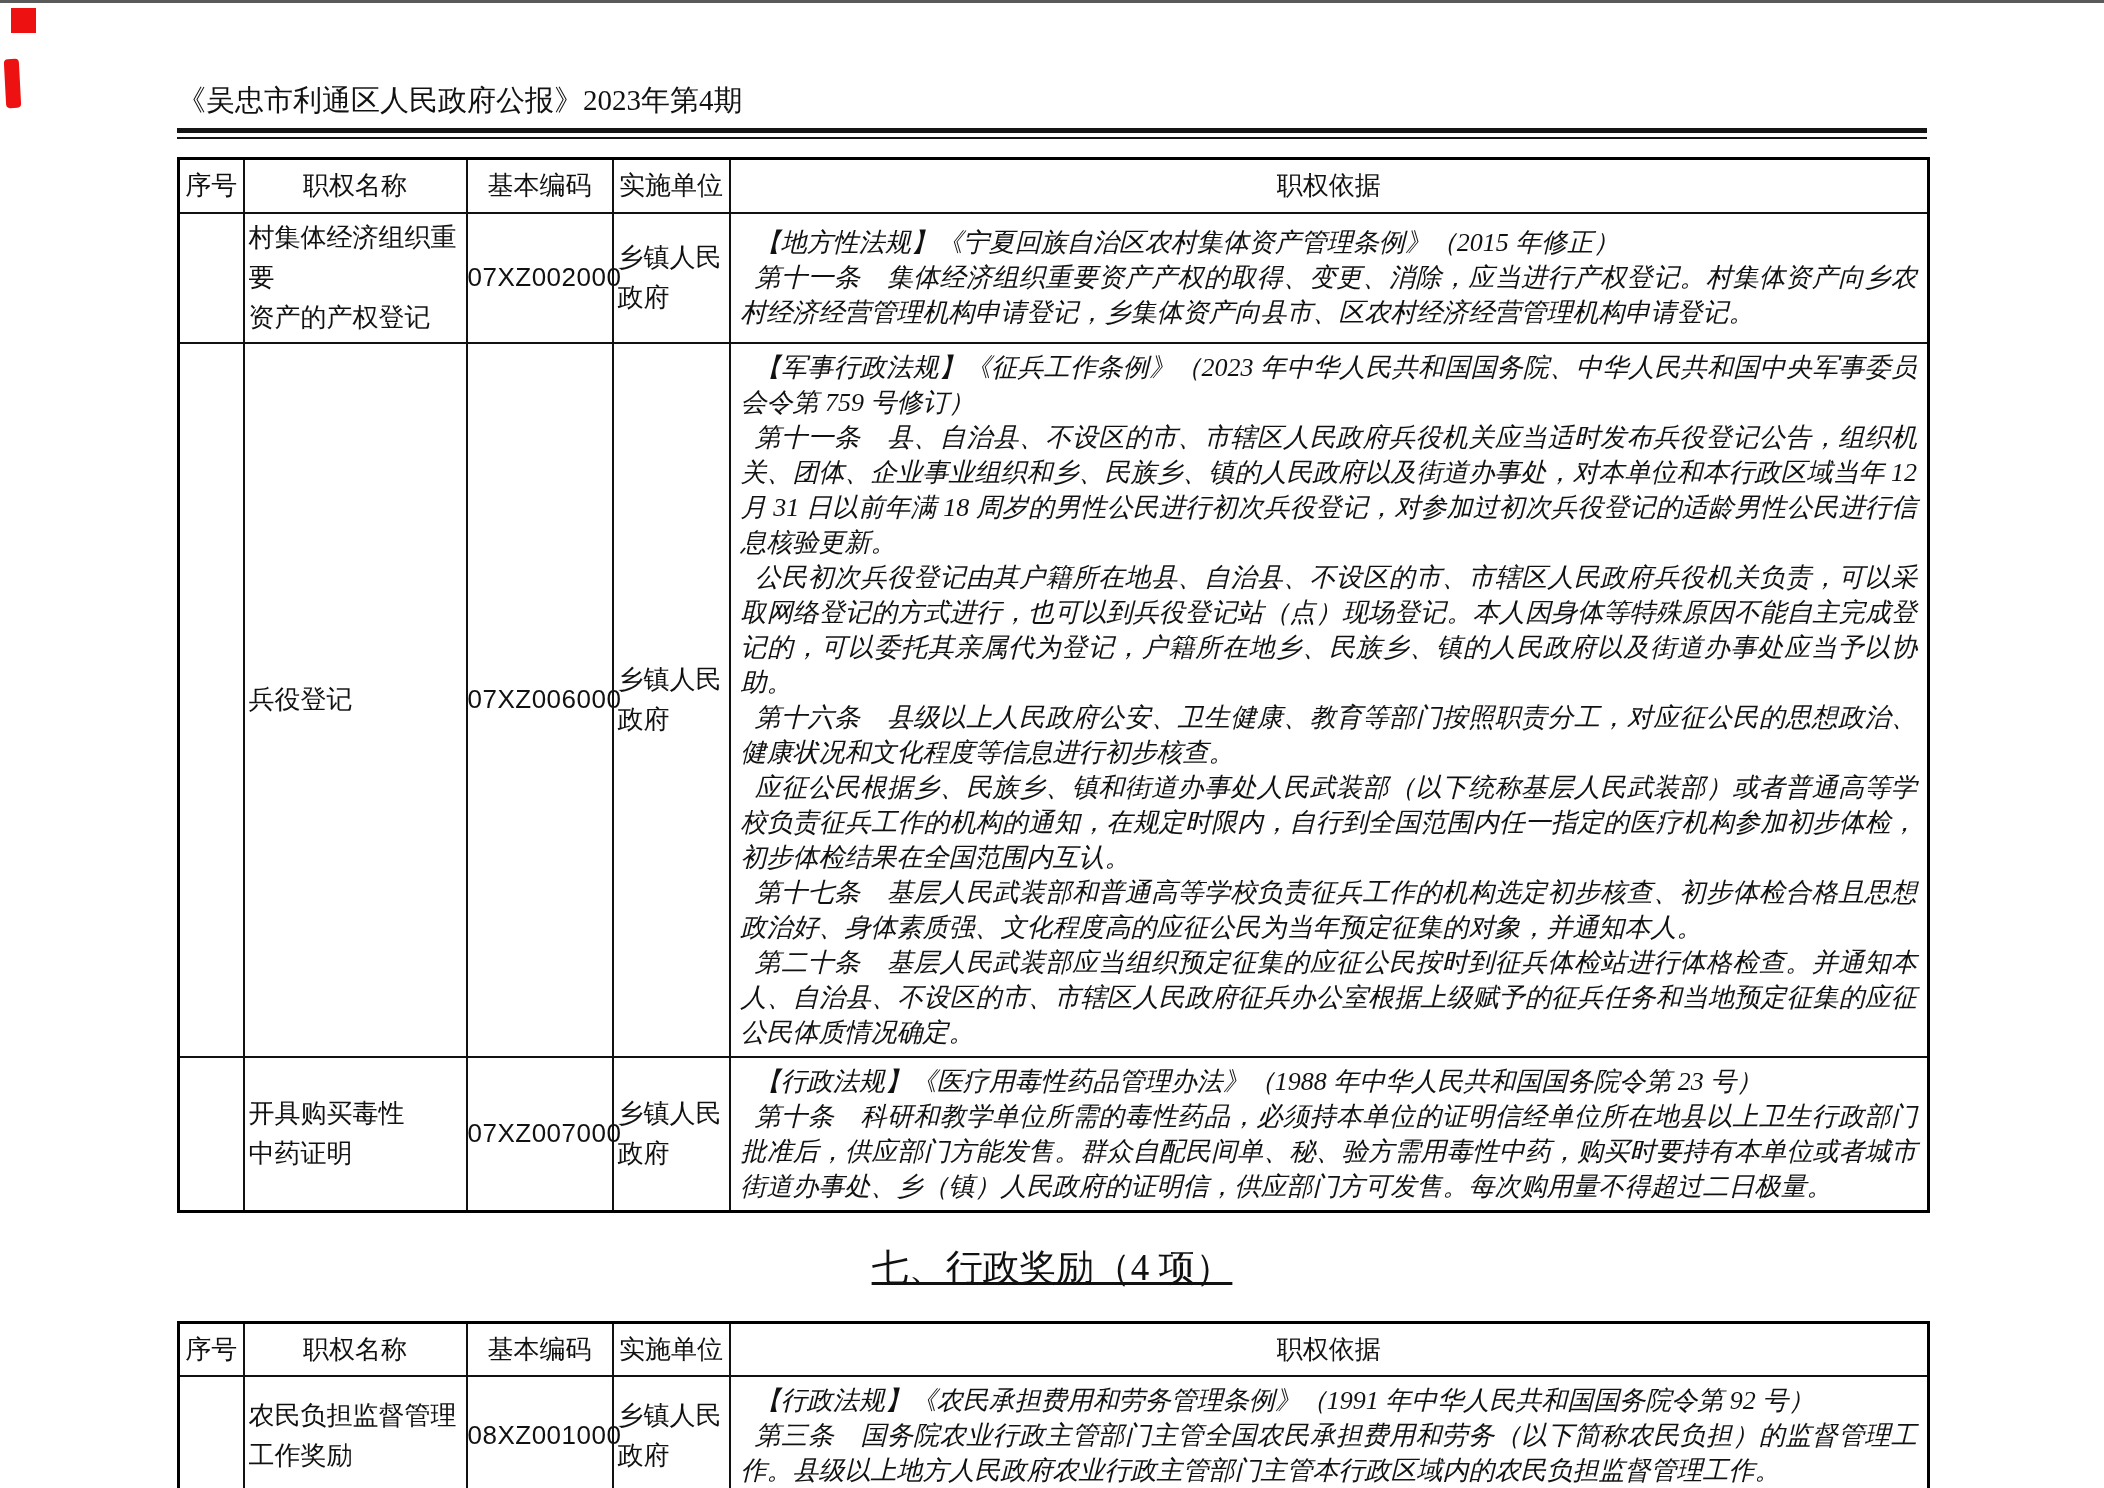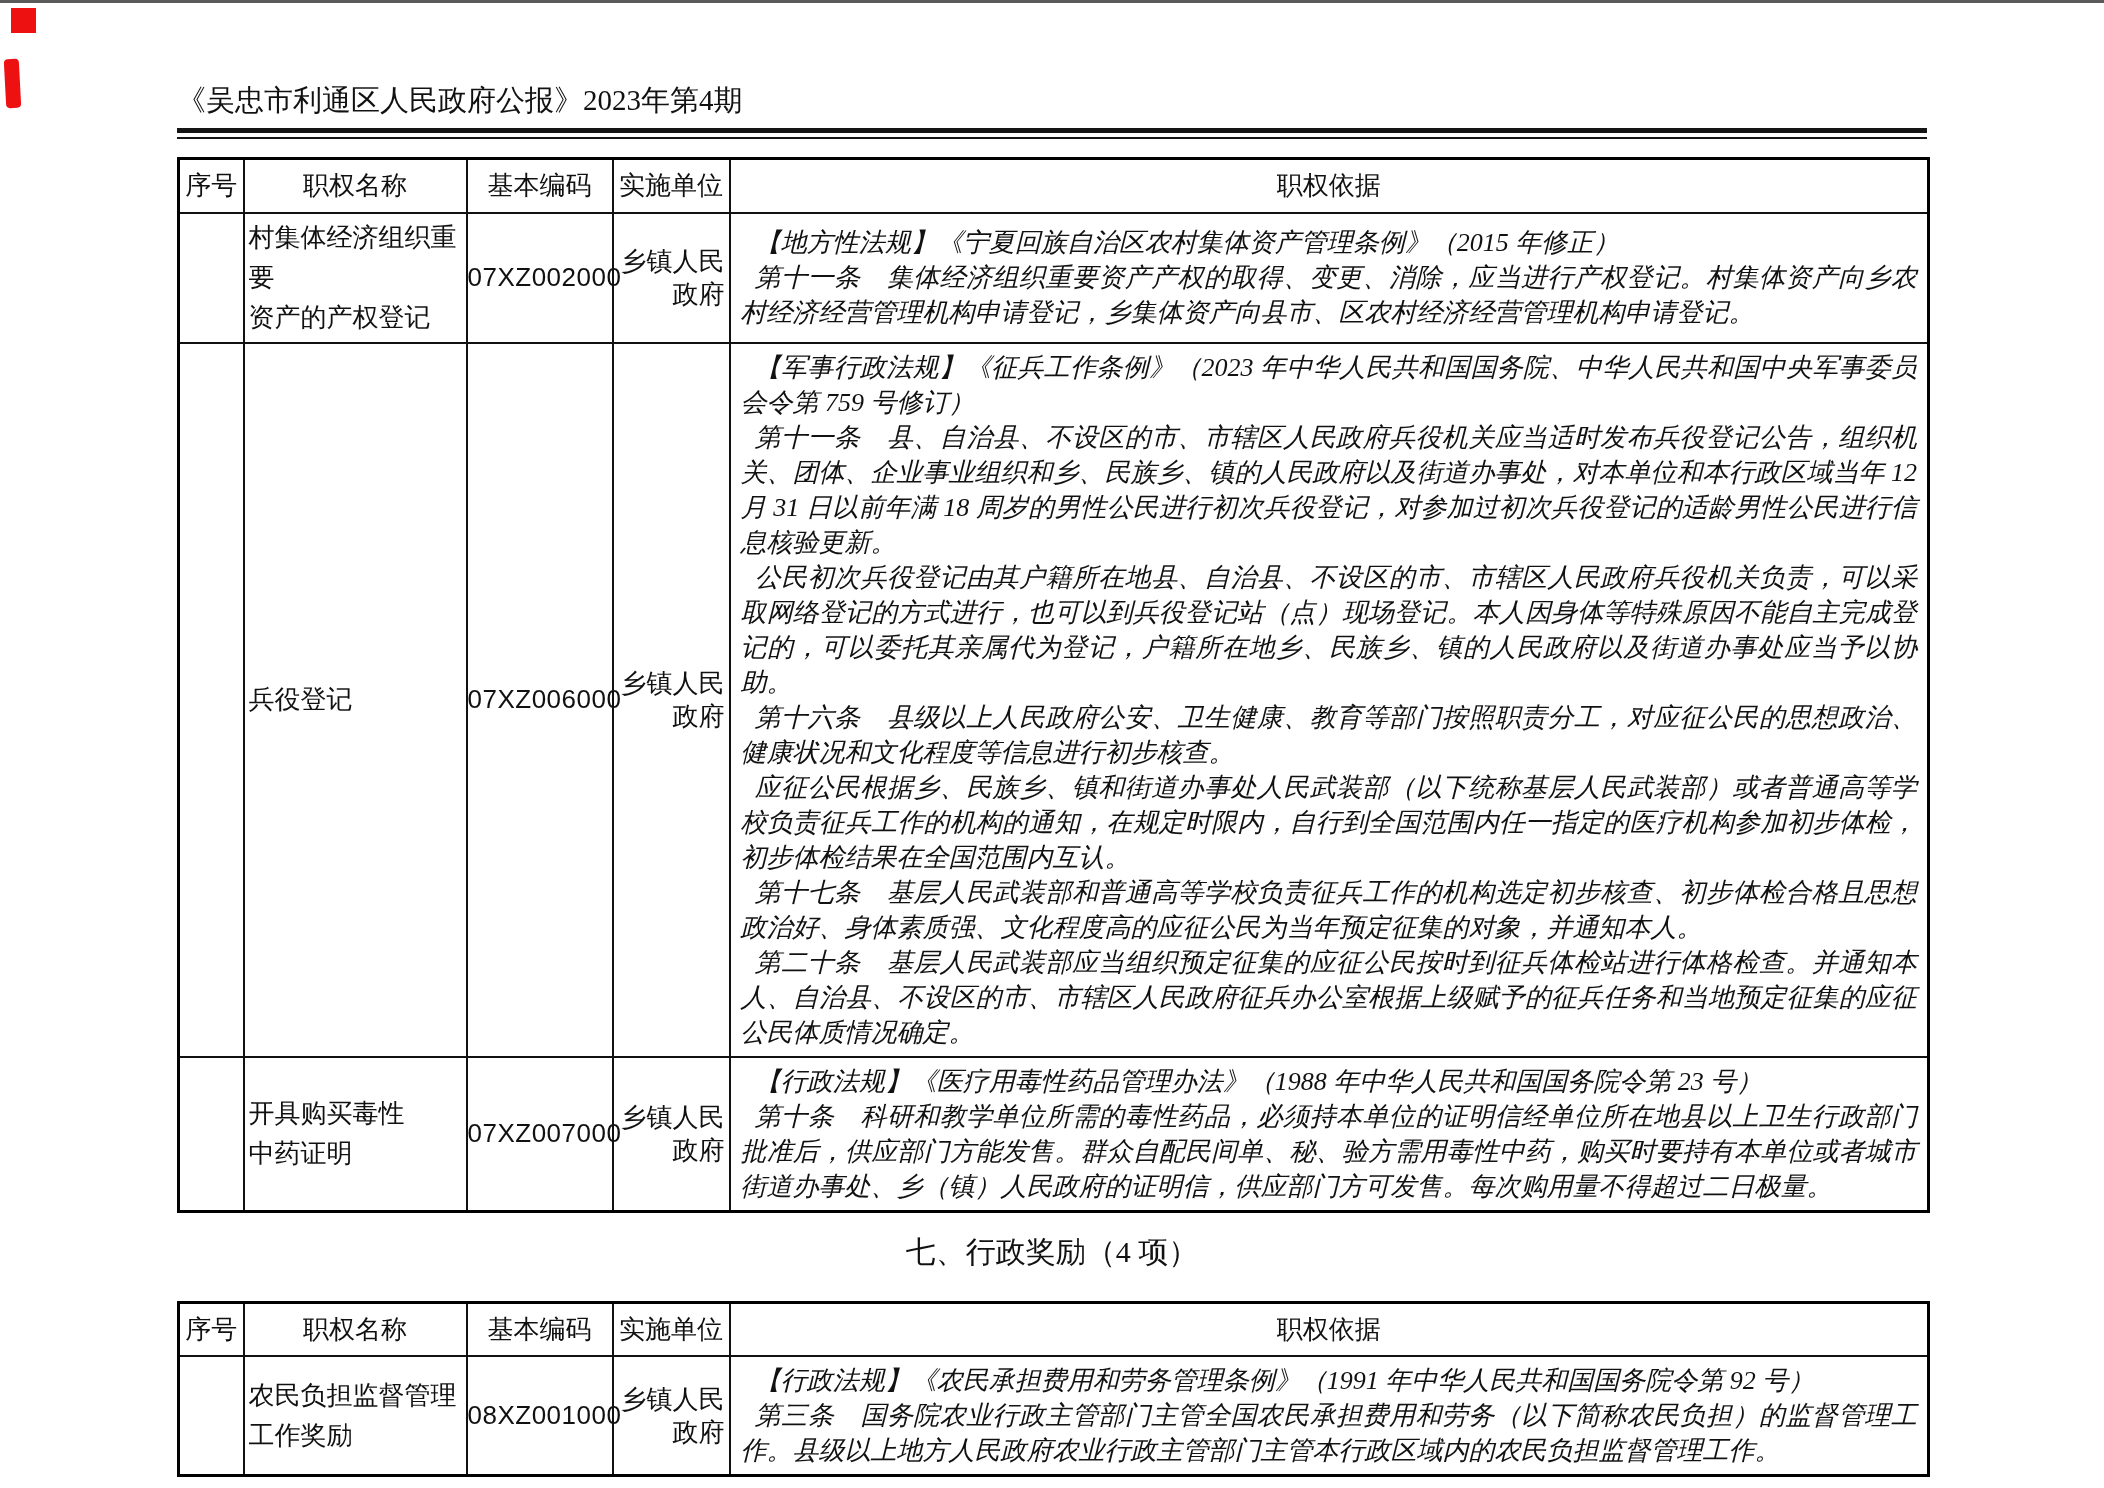--- a/index.html
+++ b/index.html
@@ -43,37 +43,38 @@
     border: 2px solid #111;
     vertical-align: middle;
     font-weight: normal;
     font-size: 26px;
   }
   table.gov-table { border: 3px solid #000; }
   th.col-head { height: 54px; text-align: center; }
   td.serial   { text-align: center; }
   td.name     { text-align: left; white-space: pre-line; font-size: 24px; line-height: 40px; padding: 4px; }
   td.code     { text-align: center; font-family: "Liberation Sans", "DejaVu Sans", sans-serif; font-size: 27px; letter-spacing: 0.5px; margin-left: 43px; }
-  td.unit     { text-align: right; white-space: pre-line; font-size: 25px; line-height: 33px; padding: 4px; }
+  td.unit     { text-align: left; white-space: pre-line; font-size: 25px; line-height: 40px; padding: 4px; }
   td.basis    { padding: 6px 10px; }
   td.basis p  {
     font-size: 26px; line-height: 35px;
     text-align: justify;
     text-indent: 0.55em;
     font-style: italic;
   }
   tr.hr1 { height: 100px; }
   tr.hr2 { height: 573px; }
   tr.hr3 { height: 147px; }
   tr.hr4 { height: 100px; }
 
   .section-title {
-    margin-top: 19px;
+    margin-top: 30px;
     text-align: center;
-    font-size: 30px;
+    font-size: 37px;
+    text-decoration: underline;
   }
   table.t2 { margin-top: 28px; }
 </style>
 </head>
 <body>
 
 <div class="red-mark-a"></div>
 <div class="red-mark-b"></div>
 
 <div class="content">

